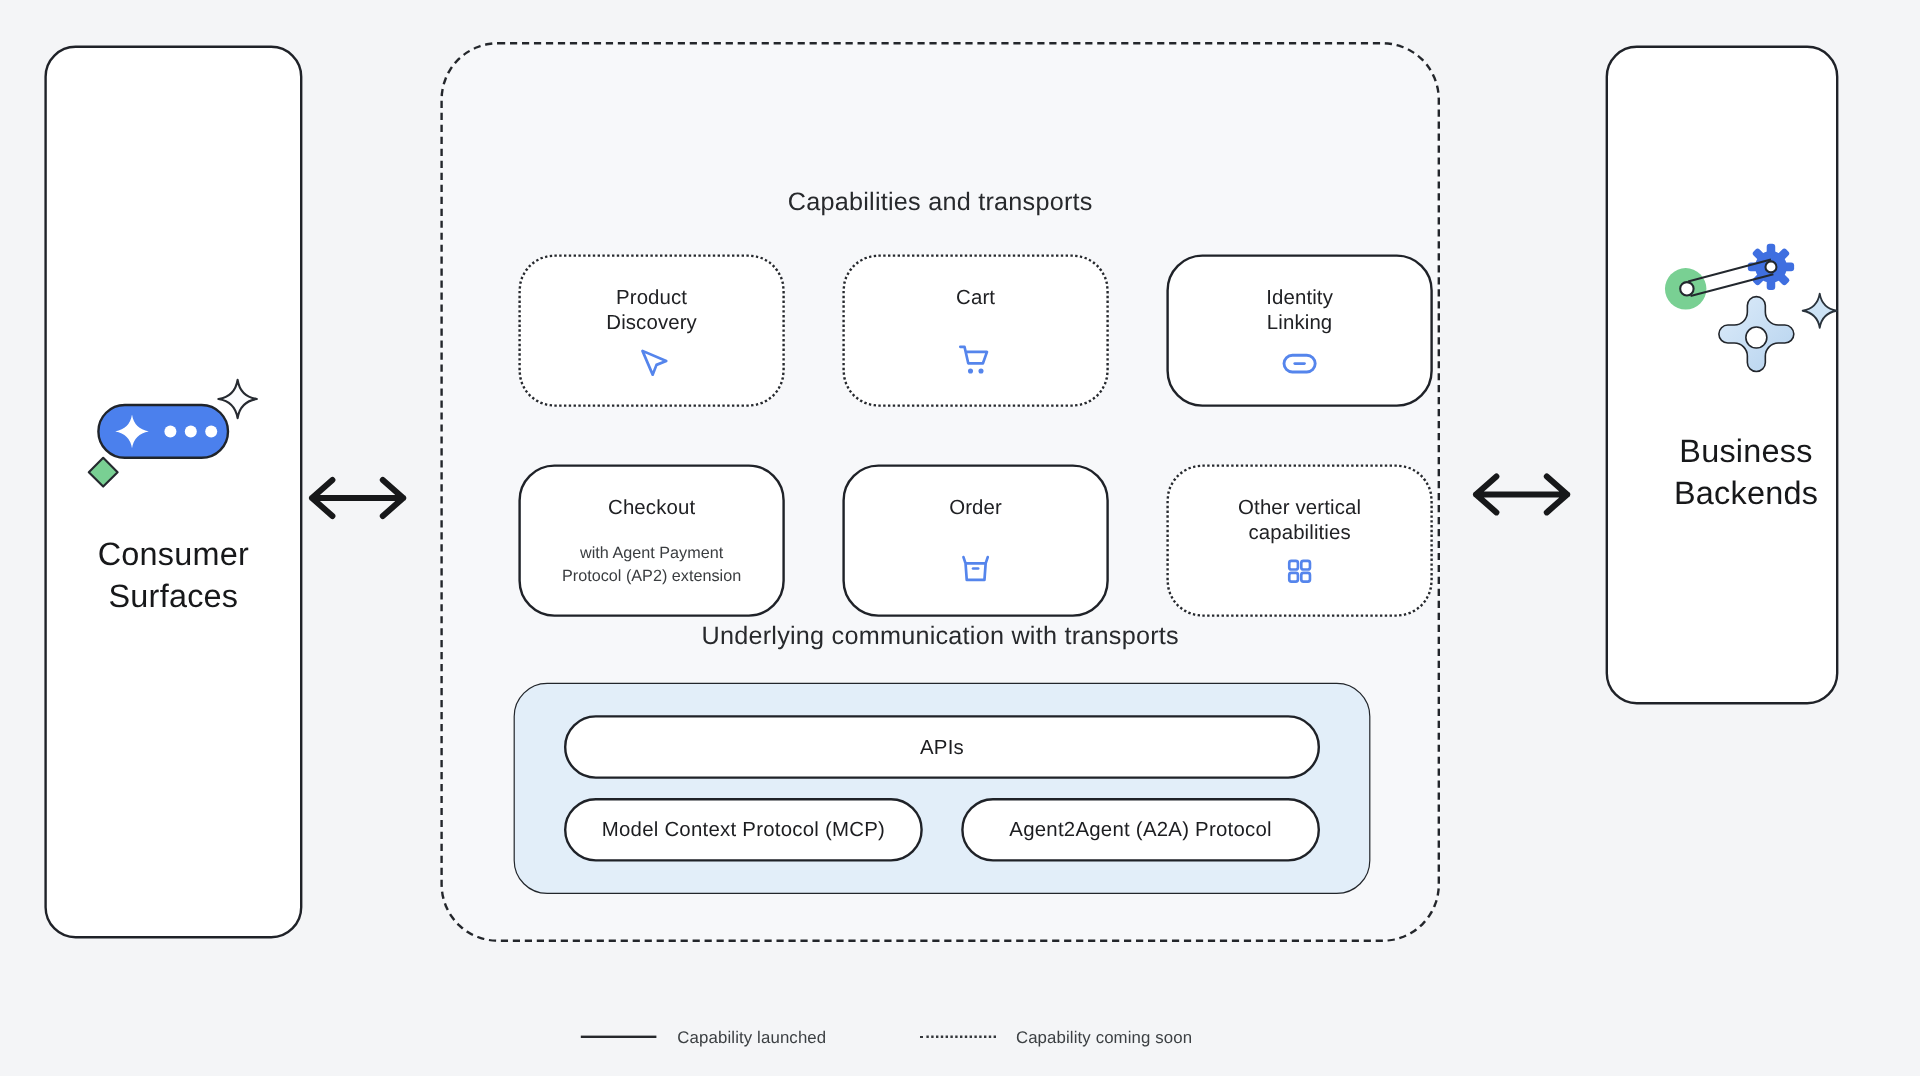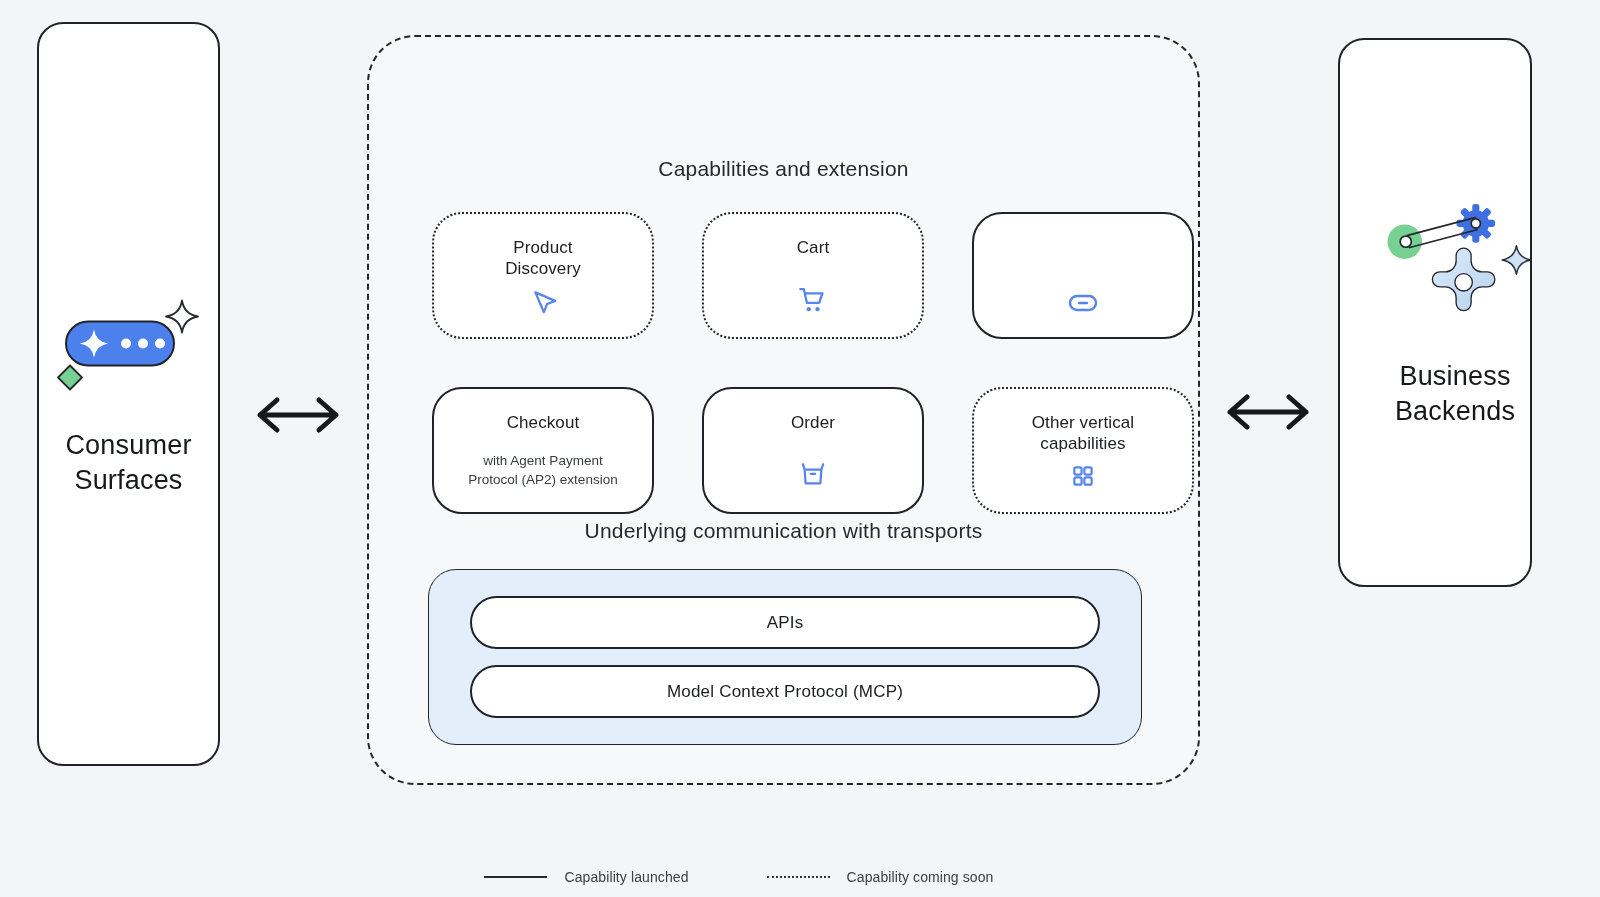--- a/index.html
+++ b/index.html
@@ -17,21 +17,21 @@
   
   .panel{
     position:absolute;
     background:#ffffff;
     border:2px solid #1f2228;
     border-radius:26px;
     box-sizing:border-box;
     display:flex;flex-direction:column;
     align-items:center;justify-content:center;
   }
-  .panel.left{left:37px;top:22px;width:183px;height:744px;}
+  .panel.left{left:37px;top:38px;width:215px;height:744px;}
   .panel.right{left:1338px;top:38px;width:194px;height:549px;padding-left:40px;}
   .panel-illustration{flex:0 0 auto;margin-bottom:26px;}
   .panel-label{
     font-size:27px;font-weight:500;line-height:1.28;
     text-align:center;white-space:pre-line;color:#17181a;
     letter-spacing:0.2px;
   }
 
   
   .arrow{position:absolute;}
@@ -97,21 +97,21 @@
     box-sizing:border-box;height:53px;
     display:flex;align-items:center;justify-content:center;
     font-size:17px;font-weight:400;color:#1c1d20;letter-spacing:0.2px;
   }
   .transport-row{display:flex;gap:32px;}
   .transport-row .pill{flex:1;}
 
   
   .legend{
     position:absolute;left:0;right:122px;top:856px;
-    display:flex;justify-content:center;align-items:center;gap:78px;margin-top:13px;
+    display:flex;justify-content:center;align-items:center;gap:78px;
   }
   .legend-item{display:flex;align-items:center;gap:17px;}
   .legend-line{display:inline-block;width:63px;height:0;}
   .legend-line.solid{border-top:2.5px solid #26282c;}
   .legend-line.dotted{border-top:2.5px dotted #33363a;}
   .legend-label{font-size:14px;color:#3c4043;letter-spacing:0.1px;}
 </style>
 </head>
 <body>
 
@@ -136,21 +136,21 @@
     </div>
     <div class="panel-label">Consumer
 Surfaces</div>
   </aside>
 
   <svg class="arrow left-arrow" width="92" height="44" viewBox="0 0 92 44">
     <path d="M8,22 H84 M25,7 L8,22 L25,37 M67,7 L84,22 L67,37" fill="none" stroke="#17181a" stroke-width="5" stroke-linecap="round" stroke-linejoin="round"></path>
   </svg>
 
   <section class="protocol">
-    <h2 class="cap-heading">Capabilities and extension</h2>
+    <h2 class="cap-heading">Capabilities and transports</h2>
 
     <div class="cap-grid">
 
       <div class="cap-box coming-soon">
         <div class="cap-title">Product
 Discovery</div>
         <span class="cap-icon">
           <svg width="30" height="30" viewBox="0 0 24 24">
             <g transform="rotate(-45 12 12)">
               <path d="M12 3.4 L18.4 19.4 L12 16.6 L5.6 19.4 Z" fill="none" stroke="#5585ec" stroke-width="1.8" stroke-linejoin="round"></path>
@@ -164,20 +164,22 @@
         <span class="cap-icon">
           <svg width="30" height="30" viewBox="0 0 24 24">
             <path d="M1.8 3.2 H4.6 L7.1 14.2 H16.9 L19.6 6.6 H5.4" fill="none" stroke="#5585ec" stroke-width="1.8" stroke-linejoin="round" stroke-linecap="round"></path>
             <circle cx="8.6" cy="19.3" r="1.7" fill="#5585ec"></circle>
             <circle cx="15.6" cy="19.3" r="1.7" fill="#5585ec"></circle>
           </svg>
         </span>
       </div>
 
       <div class="cap-box launched">
+        <div class="cap-title">Identity
+Linking</div>
         <span class="cap-icon">
           <svg width="34" height="24" viewBox="0 0 34 24">
             <rect x="4" y="5" width="26" height="14" rx="7" fill="none" stroke="#5585ec" stroke-width="2.4"></rect>
             <path d="M13 12 H21" stroke="#5585ec" stroke-width="2.4" stroke-linecap="round"></path>
           </svg>
         </span>
       </div>
 
       <div class="cap-box launched">
         <div class="cap-title">Checkout</div>
@@ -208,20 +210,21 @@
         </span>
       </div>
     </div>
 
     <h2 class="transport-heading">Underlying communication with transports</h2>
 
     <div class="transport-box">
       <div class="pill">APIs</div>
       <div class="transport-row">
         <div class="pill">Model Context Protocol (MCP)</div>
+        <div class="pill">Agent2Agent (A2A) Protocol</div>
       </div>
     </div>
   </section>
 
   <svg class="arrow right-arrow" width="92" height="44" viewBox="0 0 92 44">
     <path d="M8,22 H84 M25,7 L8,22 L25,37 M67,7 L84,22 L67,37" fill="none" stroke="#17181a" stroke-width="5" stroke-linecap="round" stroke-linejoin="round"></path>
   </svg>
 
   <aside class="panel right">
     <div class="panel-illustration">

